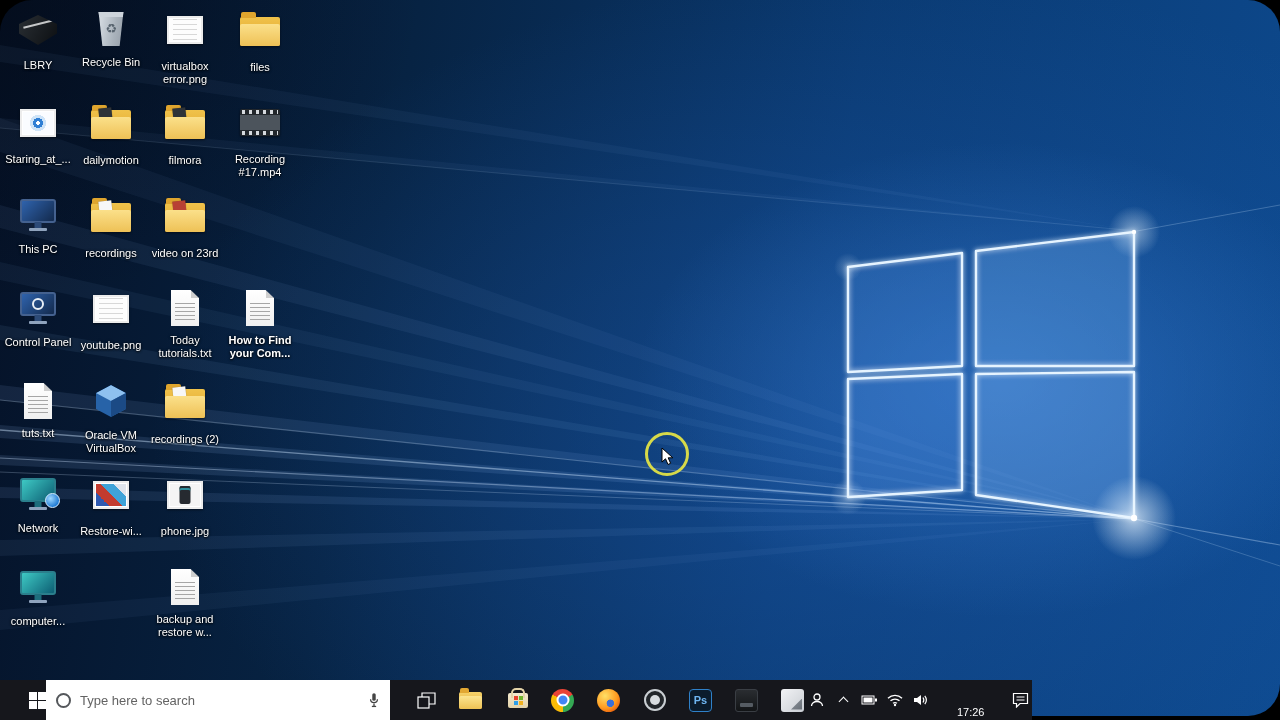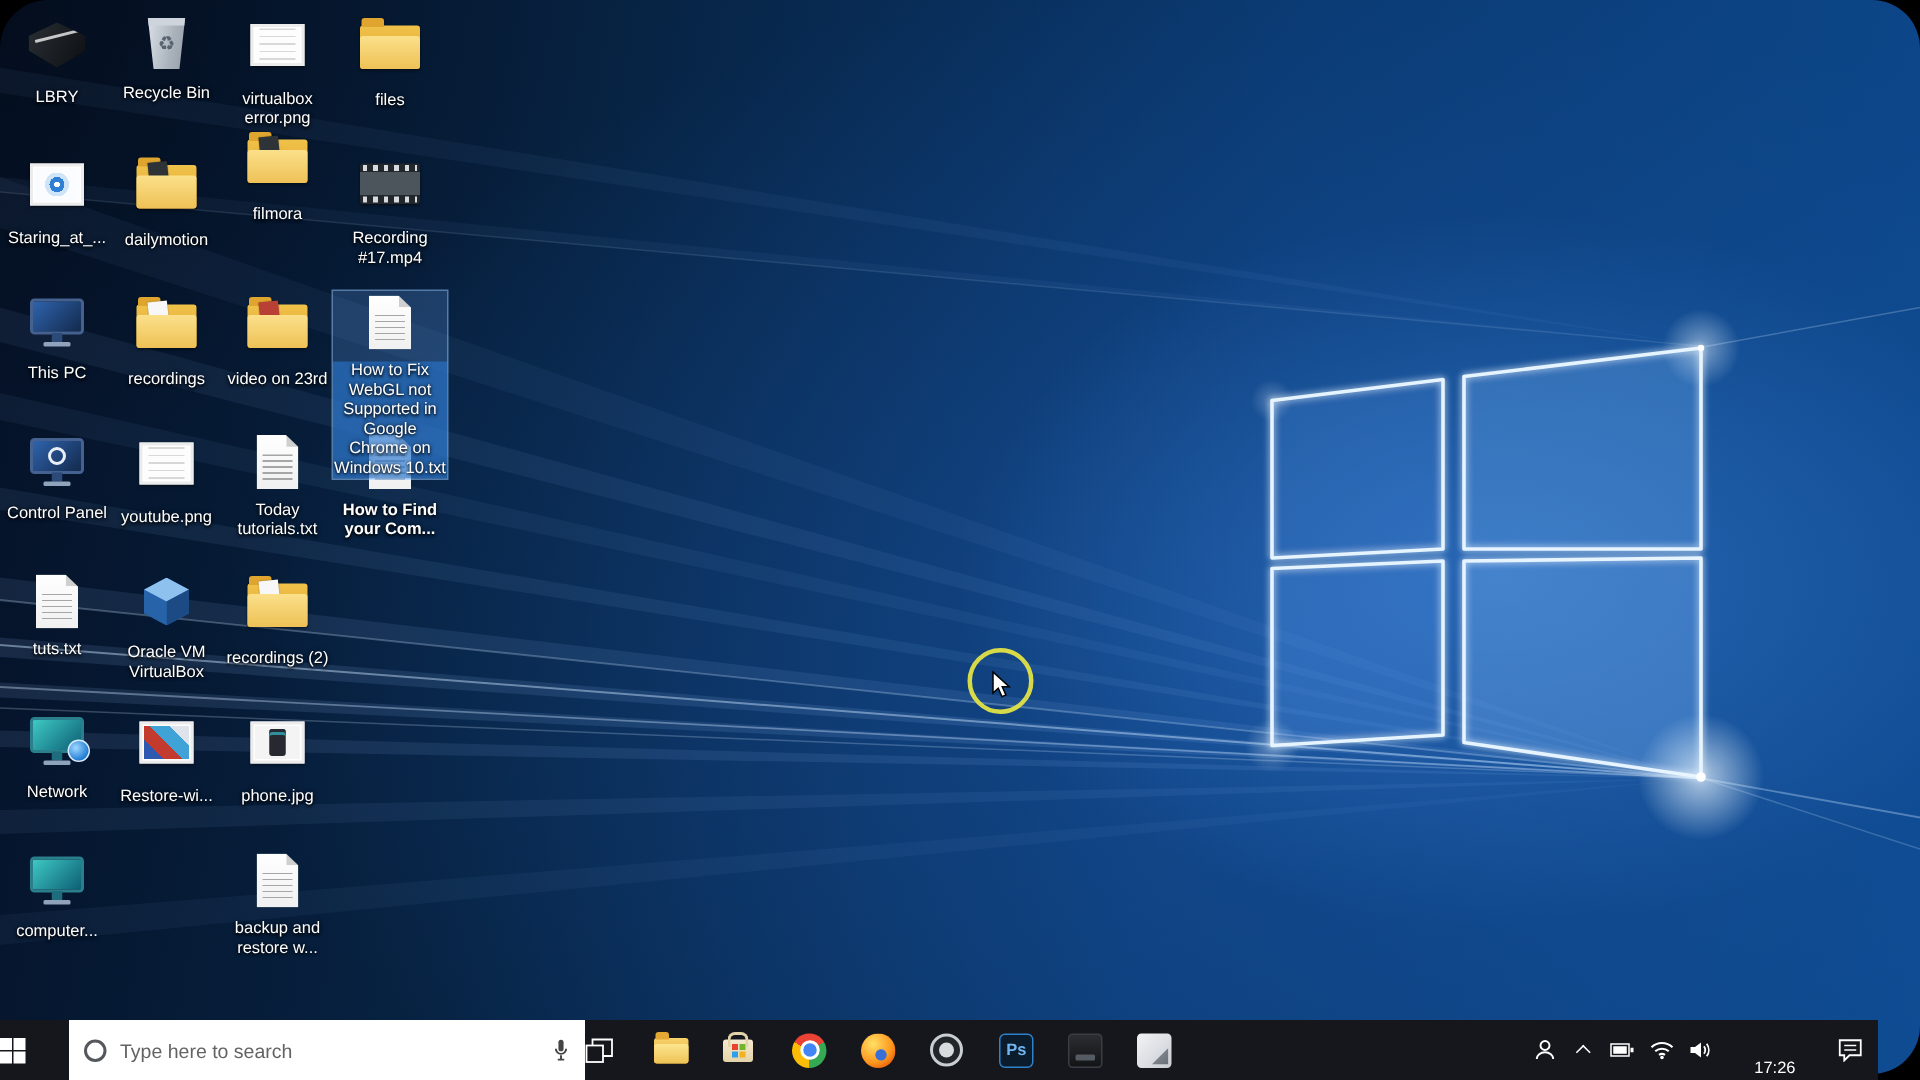--- a/index.html
+++ b/index.html
@@ -103,23 +103,23 @@
     clip-path:polygon(50% 0,100% 25%,50% 50%,0 25%);}
   .g-cube::after{content:"";position:absolute;inset:0;background:#1b4a85;
     clip-path:polygon(50% 50%,100% 25%,100% 75%,50% 100%);}
 
   
   .click-ring{position:absolute;width:44px;height:44px;border-radius:50%;
     border:3px solid rgba(225,225,70,.95);z-index:8;}
   .cursor{position:absolute;z-index:9;}
 
   
-  .taskbar{position:absolute;left:0;top:680px;width:1252px;height:40px;background:#16171c;
+  .taskbar{position:absolute;left:0;top:680px;width:1032px;height:40px;background:#16171c;
     display:flex;align-items:stretch;z-index:10;color:#fff;}
-  .tb-btn{width:46px;display:flex;align-items:center;justify-content:flex-start;flex:0 0 auto;}
+  .tb-btn{width:46px;display:flex;align-items:center;justify-content:flex-end;flex:0 0 auto;}
   .win-logo{width:17px;height:17px;display:grid;grid-template-columns:8px 8px;grid-template-rows:8px 8px;gap:1px;}
   .win-logo i{background:#fff;}
   .searchbox{width:344px;background:#fff;display:flex;align-items:center;padding:0 10px;gap:9px;flex:0 0 auto;}
   .cortana{width:15px;height:15px;border:2px solid #54575b;border-radius:50%;flex:0 0 auto;}
   .search-text{color:#636363;font-size:13px;flex:1;white-space:nowrap;overflow:hidden;}
   .tb-folder{width:23px;height:17px;position:relative;border-radius:2px;
     background:linear-gradient(#f6d36b,#e2a833);}
   .tb-folder::before{content:"";position:absolute;top:-4px;left:1px;width:9px;height:5px;
     border-radius:2px 2px 0 0;background:#e2a833;}
   .tb-folder::after{content:"";position:absolute;left:0;right:0;bottom:0;height:72%;
@@ -308,21 +308,21 @@
     </div>
 
     <div class="cell" style="left:147px;top:8px">
       <div class="glyph">
           <div class="g-img">
             <div class="thumb t-white"></div>
           </div>
         </div>
       <div class="label">virtualbox error.png</div>
     </div>
-    <div class="cell" style="left:147px;top:84px">
+    <div class="cell" style="left:147px;top:101px">
       <div class="glyph">
           <div class="g-folder">
             <i class="fc dark"></i>
           </div>
         </div>
       <div class="label">filmora</div>
     </div>
     <div class="cell" style="left:147px;top:194px">
       <div class="glyph">
           <div class="g-folder">
@@ -370,26 +370,20 @@
       <div class="glyph">
           <div class="g-film"></div>
         </div>
       <div class="label">Recording #17.mp4</div>
     </div>
     <div class="cell behind" style="left:222px;top:287px">
       <div class="glyph">
           <div class="g-doc"></div>
         </div>
       <div class="label">How to Find your Com...</div>
-    </div>
-    <div class="cell sel" style="left:222px;top:194px">
-      <div class="glyph">
-          <div class="g-doc"></div>
-        </div>
-      <div class="label">How to Fix WebGL not Supported in Google Chrome on Windows 10.txt</div>
     </div>
 
     <div class="click-ring" style="left:645px;top:432px"></div>
     <svg class="cursor" style="left:661px;top:447px" width="14" height="20" viewBox="0 0 14 20">
       <polygon points="1,1 1,15 4.5,11.8 7,17.5 9.6,16.3 7.2,10.8 11.8,10.8" fill="#ffffff" stroke="#000000" stroke-width="1"></polygon>
     </svg>
   </div>
 
   <div class="taskbar">
 

